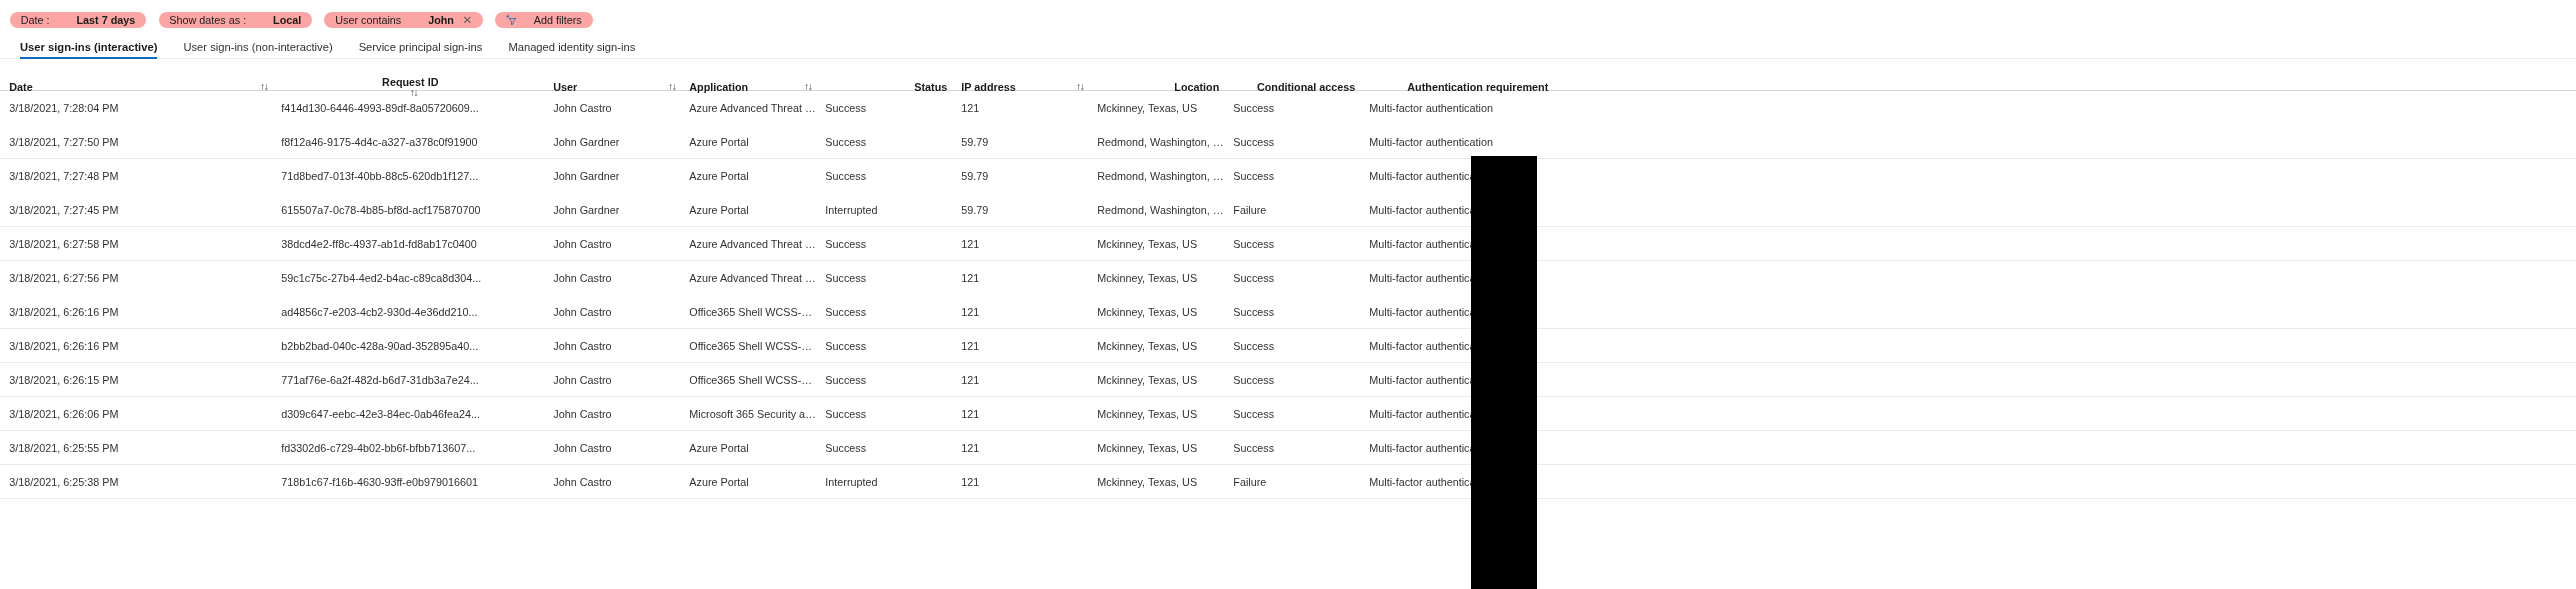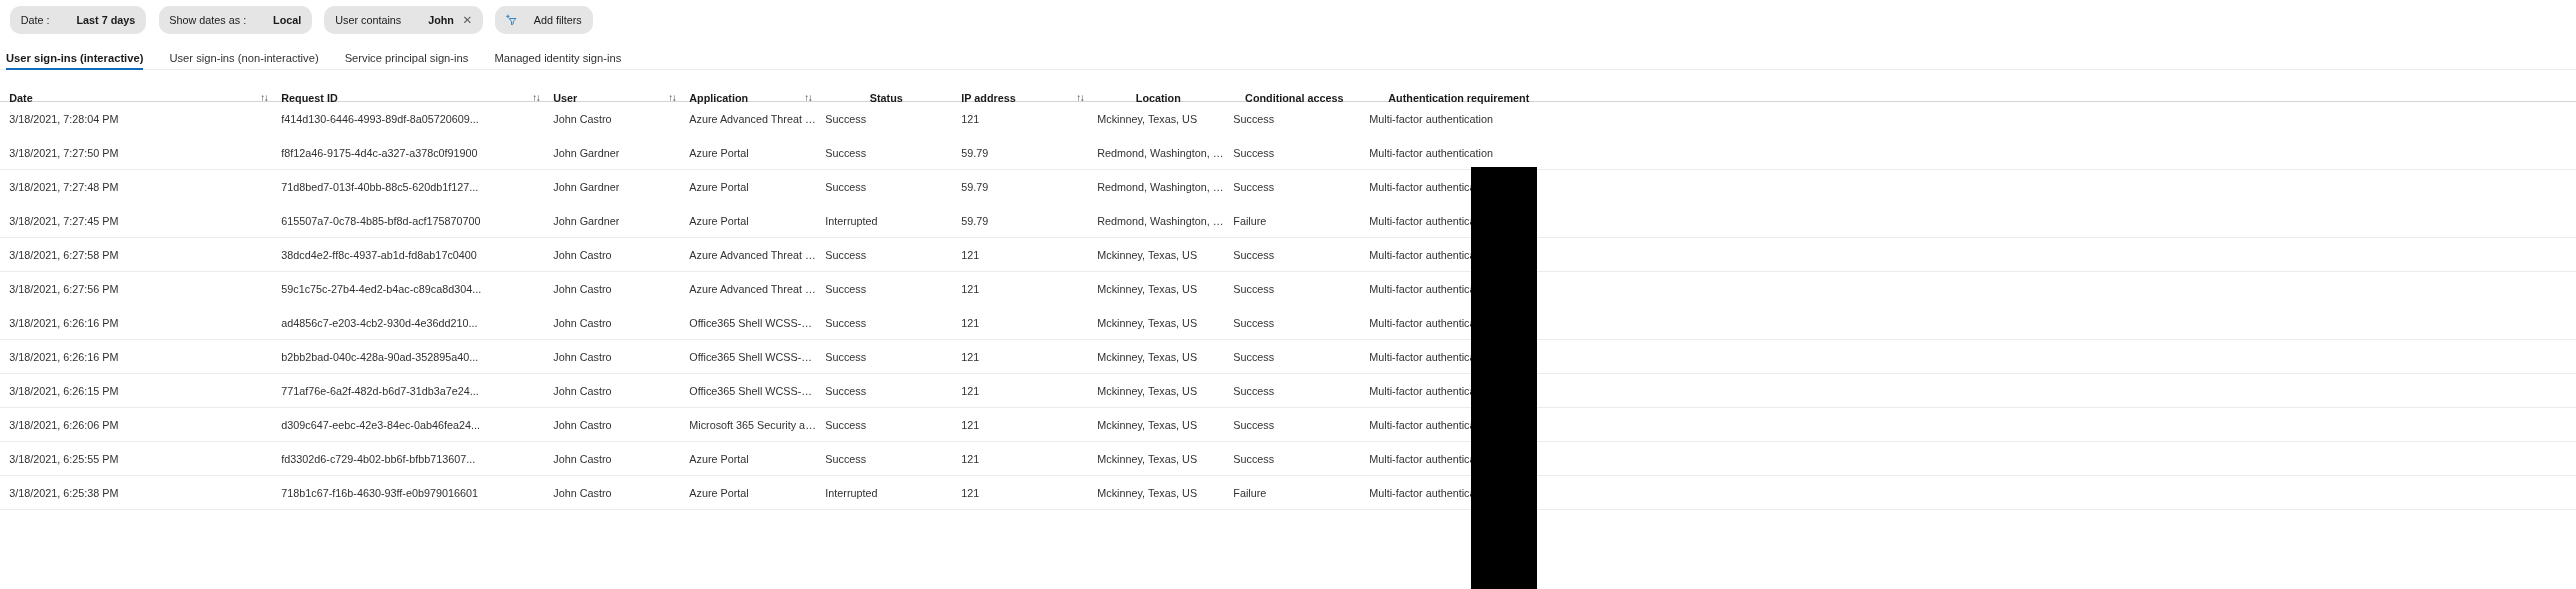--- a/index.html
+++ b/index.html
@@ -18,23 +18,23 @@
   
   .filter-bar {
     display: flex;
     align-items: center;
     gap: 12.4px;
     padding: 10px 0 0 10px;
     height: 29px;
     box-sizing: border-box;
   }
   .pill {
-    background: #e5e5e5;
+    background: #fca5a5;
     border-radius: 10.8px;
-    height: 28px;
+    height: 16px;
     display: inline-flex;
     align-items: center;
     gap: 3.9px;
     padding: 0 10.8px;
     font-size: 10.8px;
     color: #1b1a19;
     white-space: nowrap;
     cursor: pointer;
   }
   .pill .lbl { font-weight: 400; }
@@ -57,23 +57,23 @@
     width: 11.6px;
     height: 11.6px;
     position: relative;
   }
 
   
   .tabs {
     display: flex;
     align-items: flex-end;
     gap: 0;
-    padding-left: 6px;
+    padding-left: 20px;
     height: 23px;
-    margin-top: 18px;
+    margin-top: 7px;
     border-bottom: 0.8px solid #edebe9;
     box-sizing: border-box;
   }
   .tab {
     font-size: 11.2px;
     color: #323130;
     padding: 0 13px 5.4px 13px;
     position: relative;
     cursor: pointer;
     white-space: nowrap;
@@ -127,40 +127,40 @@
   .c-user  { width: 136px; align-items: flex-end; }
   .c-app   { width: 136px; }
   .c-stat  { width: 136px; }
   .c-ip    { width: 136px; }
   .c-loc   { width: 136px; }
   .c-ca    { width: 136px; }
   .c-auth  { width: 193px; }
 
   
   .h-date { width: 272px; }
-  .h-req  { width: 272px; }
+  .h-req  { width: 272px; flex-direction: column; }
   .h-user { width: 136px; }
   .h-app  { width: 136px; }
   .h-stat { width: 136px; }
   .h-ip   { width: 136px; }
   .h-loc  { width: 136px; }
   .h-ca   { width: 136px; }
   .h-auth { width: 193px; }
 
   .hcell {
     display: flex;
     align-items: center;
     justify-content: space-between;
     box-sizing: border-box;
     padding-right: 14px;
     white-space: nowrap;
     cursor: pointer;
     margin-top: 24px;
   }
-  .hcell.nosort { justify-content: center; }
+  .hcell.nosort { justify-content: flex-end; }
   .sort {
     display: inline-block;
     color: #323130;
     font-size: 10px;
     letter-spacing: -1.5px;
     line-height: 1;
     margin-left: 6.2px;
     flex: none;
   }
 

